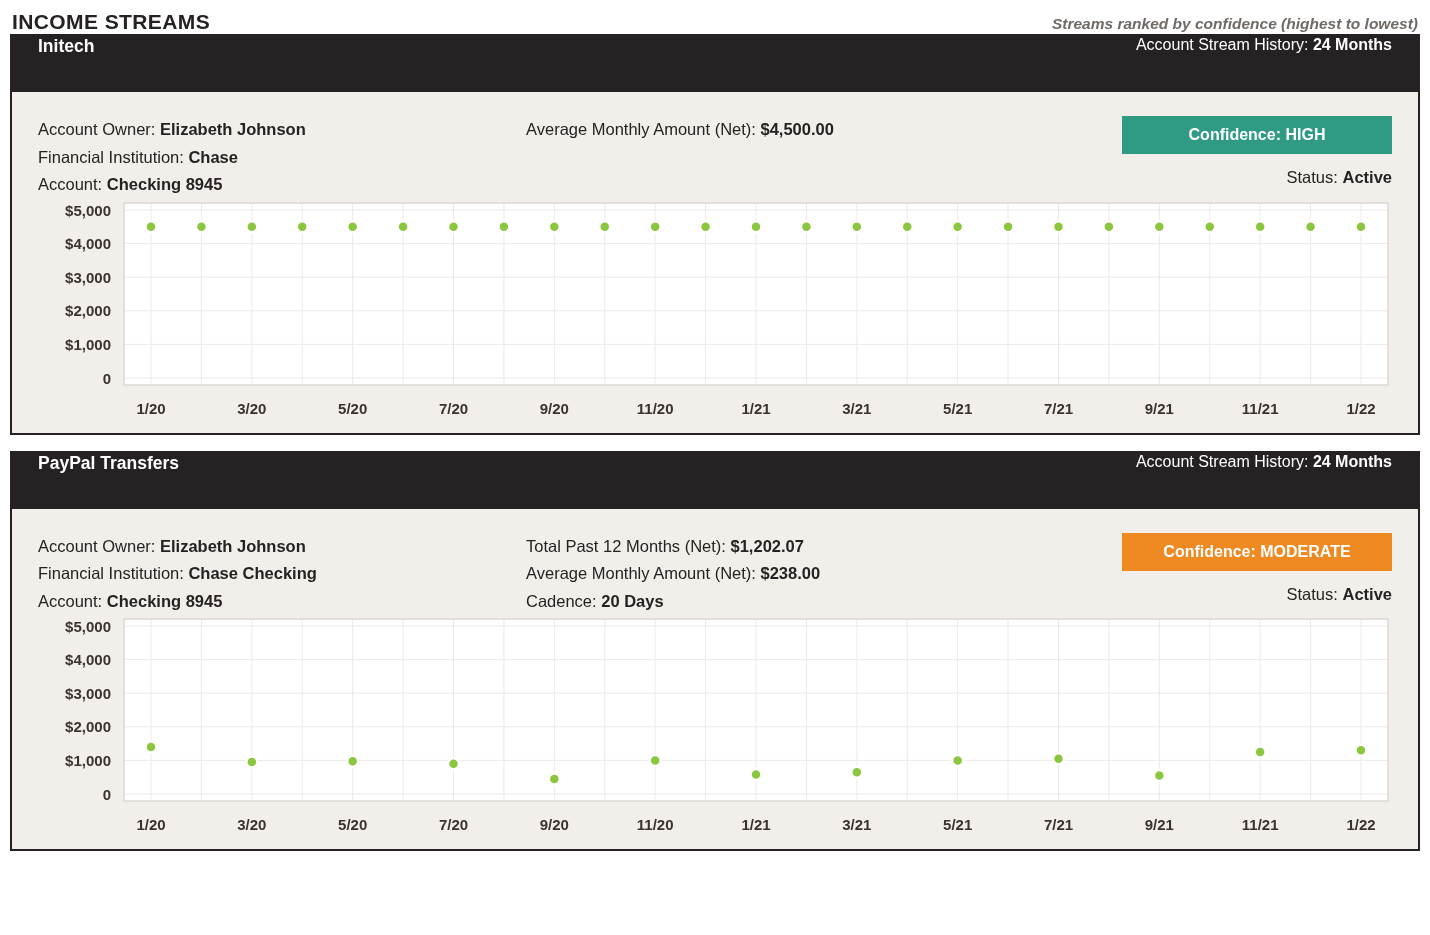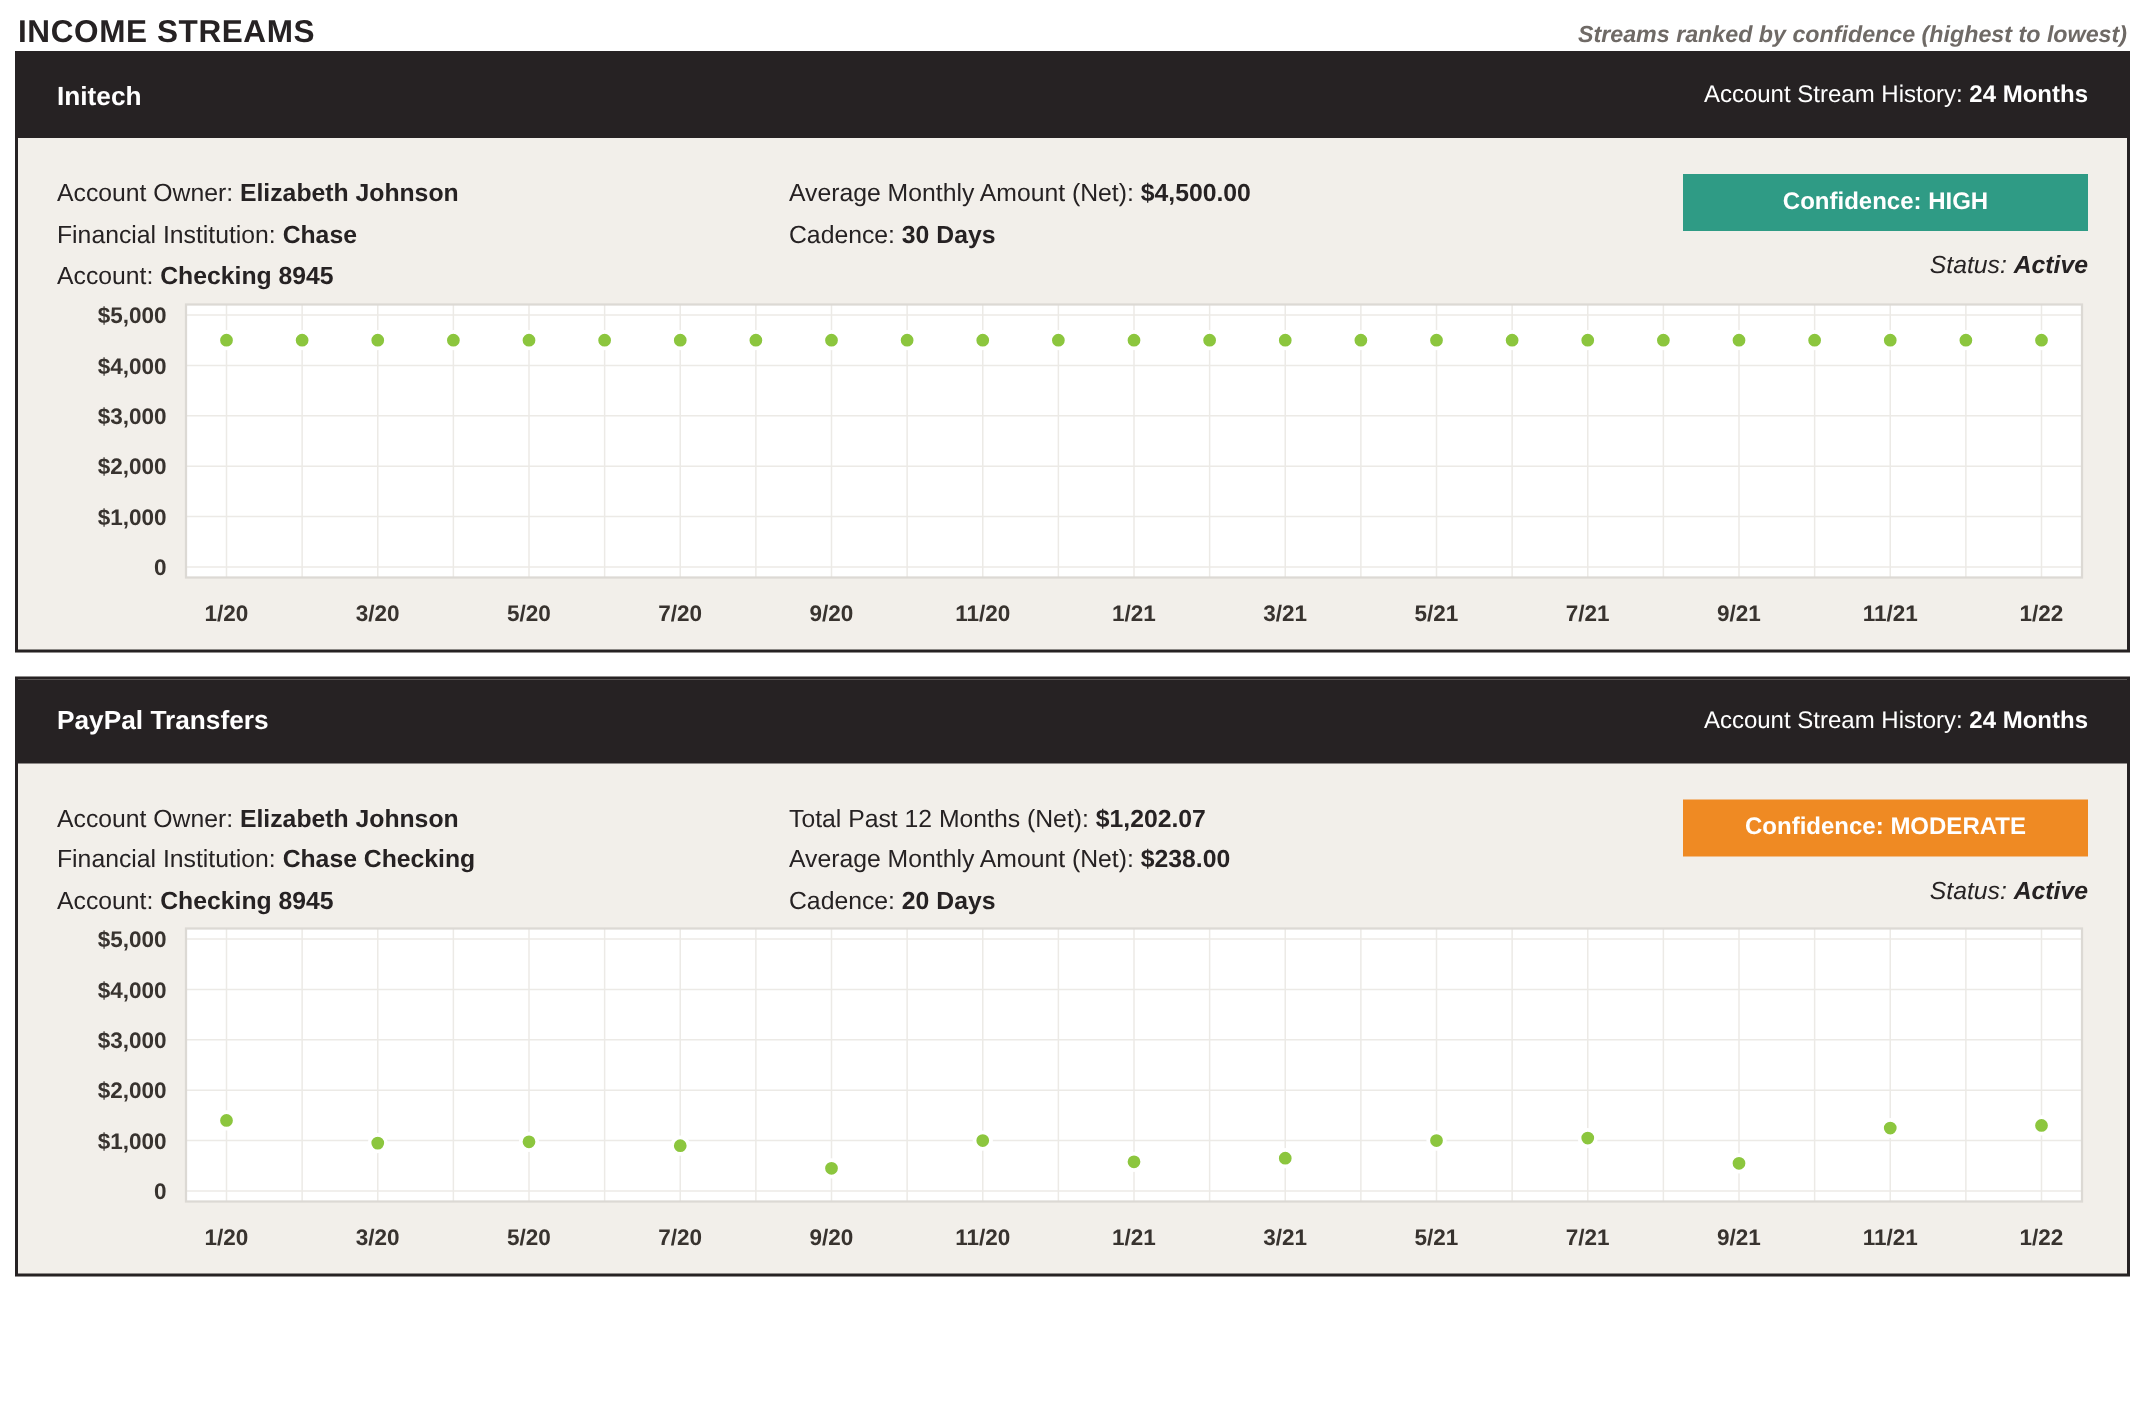--- a/index.html
+++ b/index.html
@@ -22,42 +22,42 @@
     font-size:15.5px; font-weight:600; color:#6f6a66; padding-bottom:1px;font-style:italic;
   }
 
   .stream-card {
     border:2px solid #262223;
     background:#f2efea;
     margin-bottom:16px;
   }
   .card-header {
     background:#262223; color:#ffffff;
-    height:56px; display:flex; align-items:center; justify-content:space-between;
+    height:56px; display:flex; justify-content:space-between;
     padding:0 26px;
   }
   .stream-name { font-size:17.5px; font-weight:700; }
   .history-text { font-size:16px; font-weight:400; }
   .history-text b { font-weight:700; }
 
   .card-body { padding:24px 26px 4px; }
 
   .meta-row { display:flex; align-items:flex-start; }
   .info-col { width:488px; }
   .stats-col { flex:1; }
   .meta-line { font-size:16.5px; line-height:27.5px; white-space:nowrap; }
   .meta-line b { font-weight:700; }
 
   .badge-col { width:262px; display:flex; flex-direction:column; align-items:flex-end; }
   .confidence-badge {
     width:270px; padding:10px 6px; text-align:center;
     color:#ffffff; font-size:16px; font-weight:700;
     margin-bottom:14px;
   }
-  .status-line { font-size:16.5px;font-style:italic; }
+  .status-line { font-size:16.5px; }
   .status-line b { font-weight:700; }
 
   .chart-wrap { }
   .chart-wrap svg { display:block; width:100%; height:auto; }
   .chart-wrap text {
     font-family:"Liberation Sans", sans-serif;
     font-size:15px; font-weight:700; fill:#38332f;
   }
 </style>
 </head>
@@ -91,24 +91,20 @@
           </div>
           <div class="meta-line">
             <span>Account:</span>
             <b>Checking 8945</b>
           </div>
         </div>
         <div class="stats-col">
           <div class="meta-line">
             <span>Average Monthly Amount (Net):</span>
             <b>$4,500.00</b>
-          </div>
-          <div class="meta-line">
-            <span>Cadence:</span>
-            <b>30 Days</b>
           </div>
         </div>
         <div class="badge-col">
           <div class="confidence-badge" style="background: rgb(47, 155, 133);">Confidence: HIGH</div>
           <div class="status-line">
             <span>Status:</span>
             <b>Active</b>
           </div>
         </div>
       </div>

